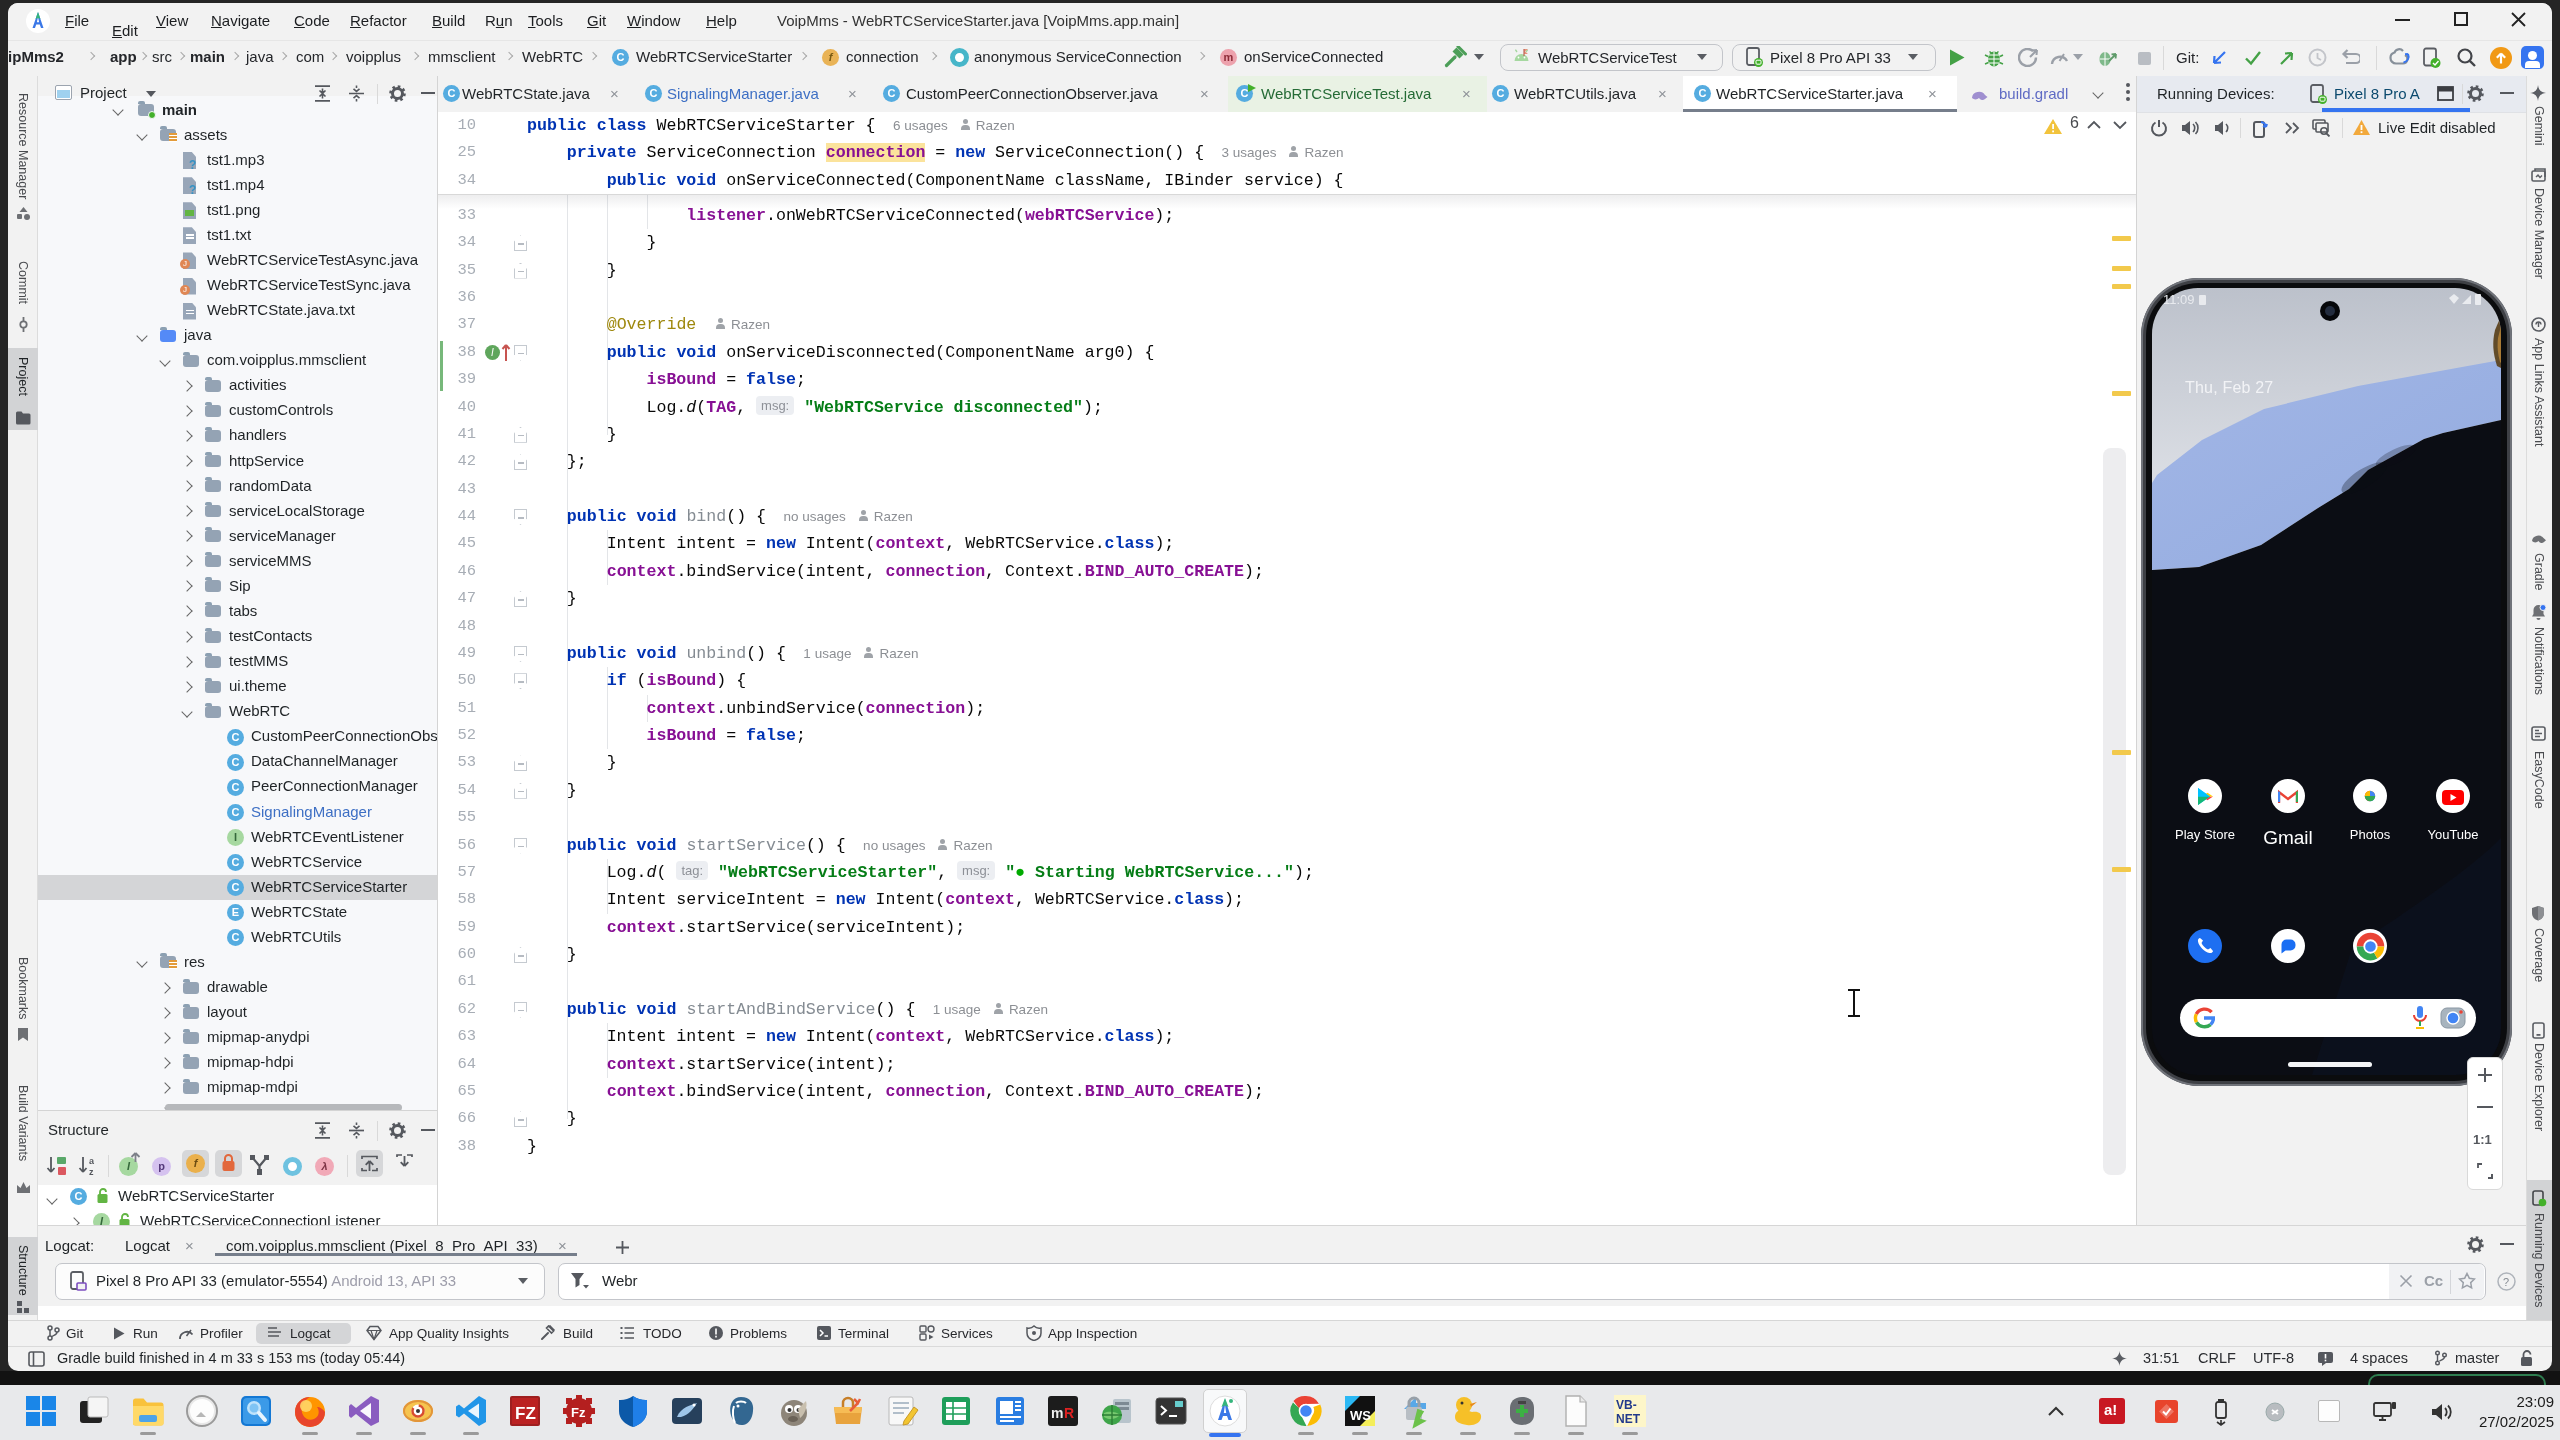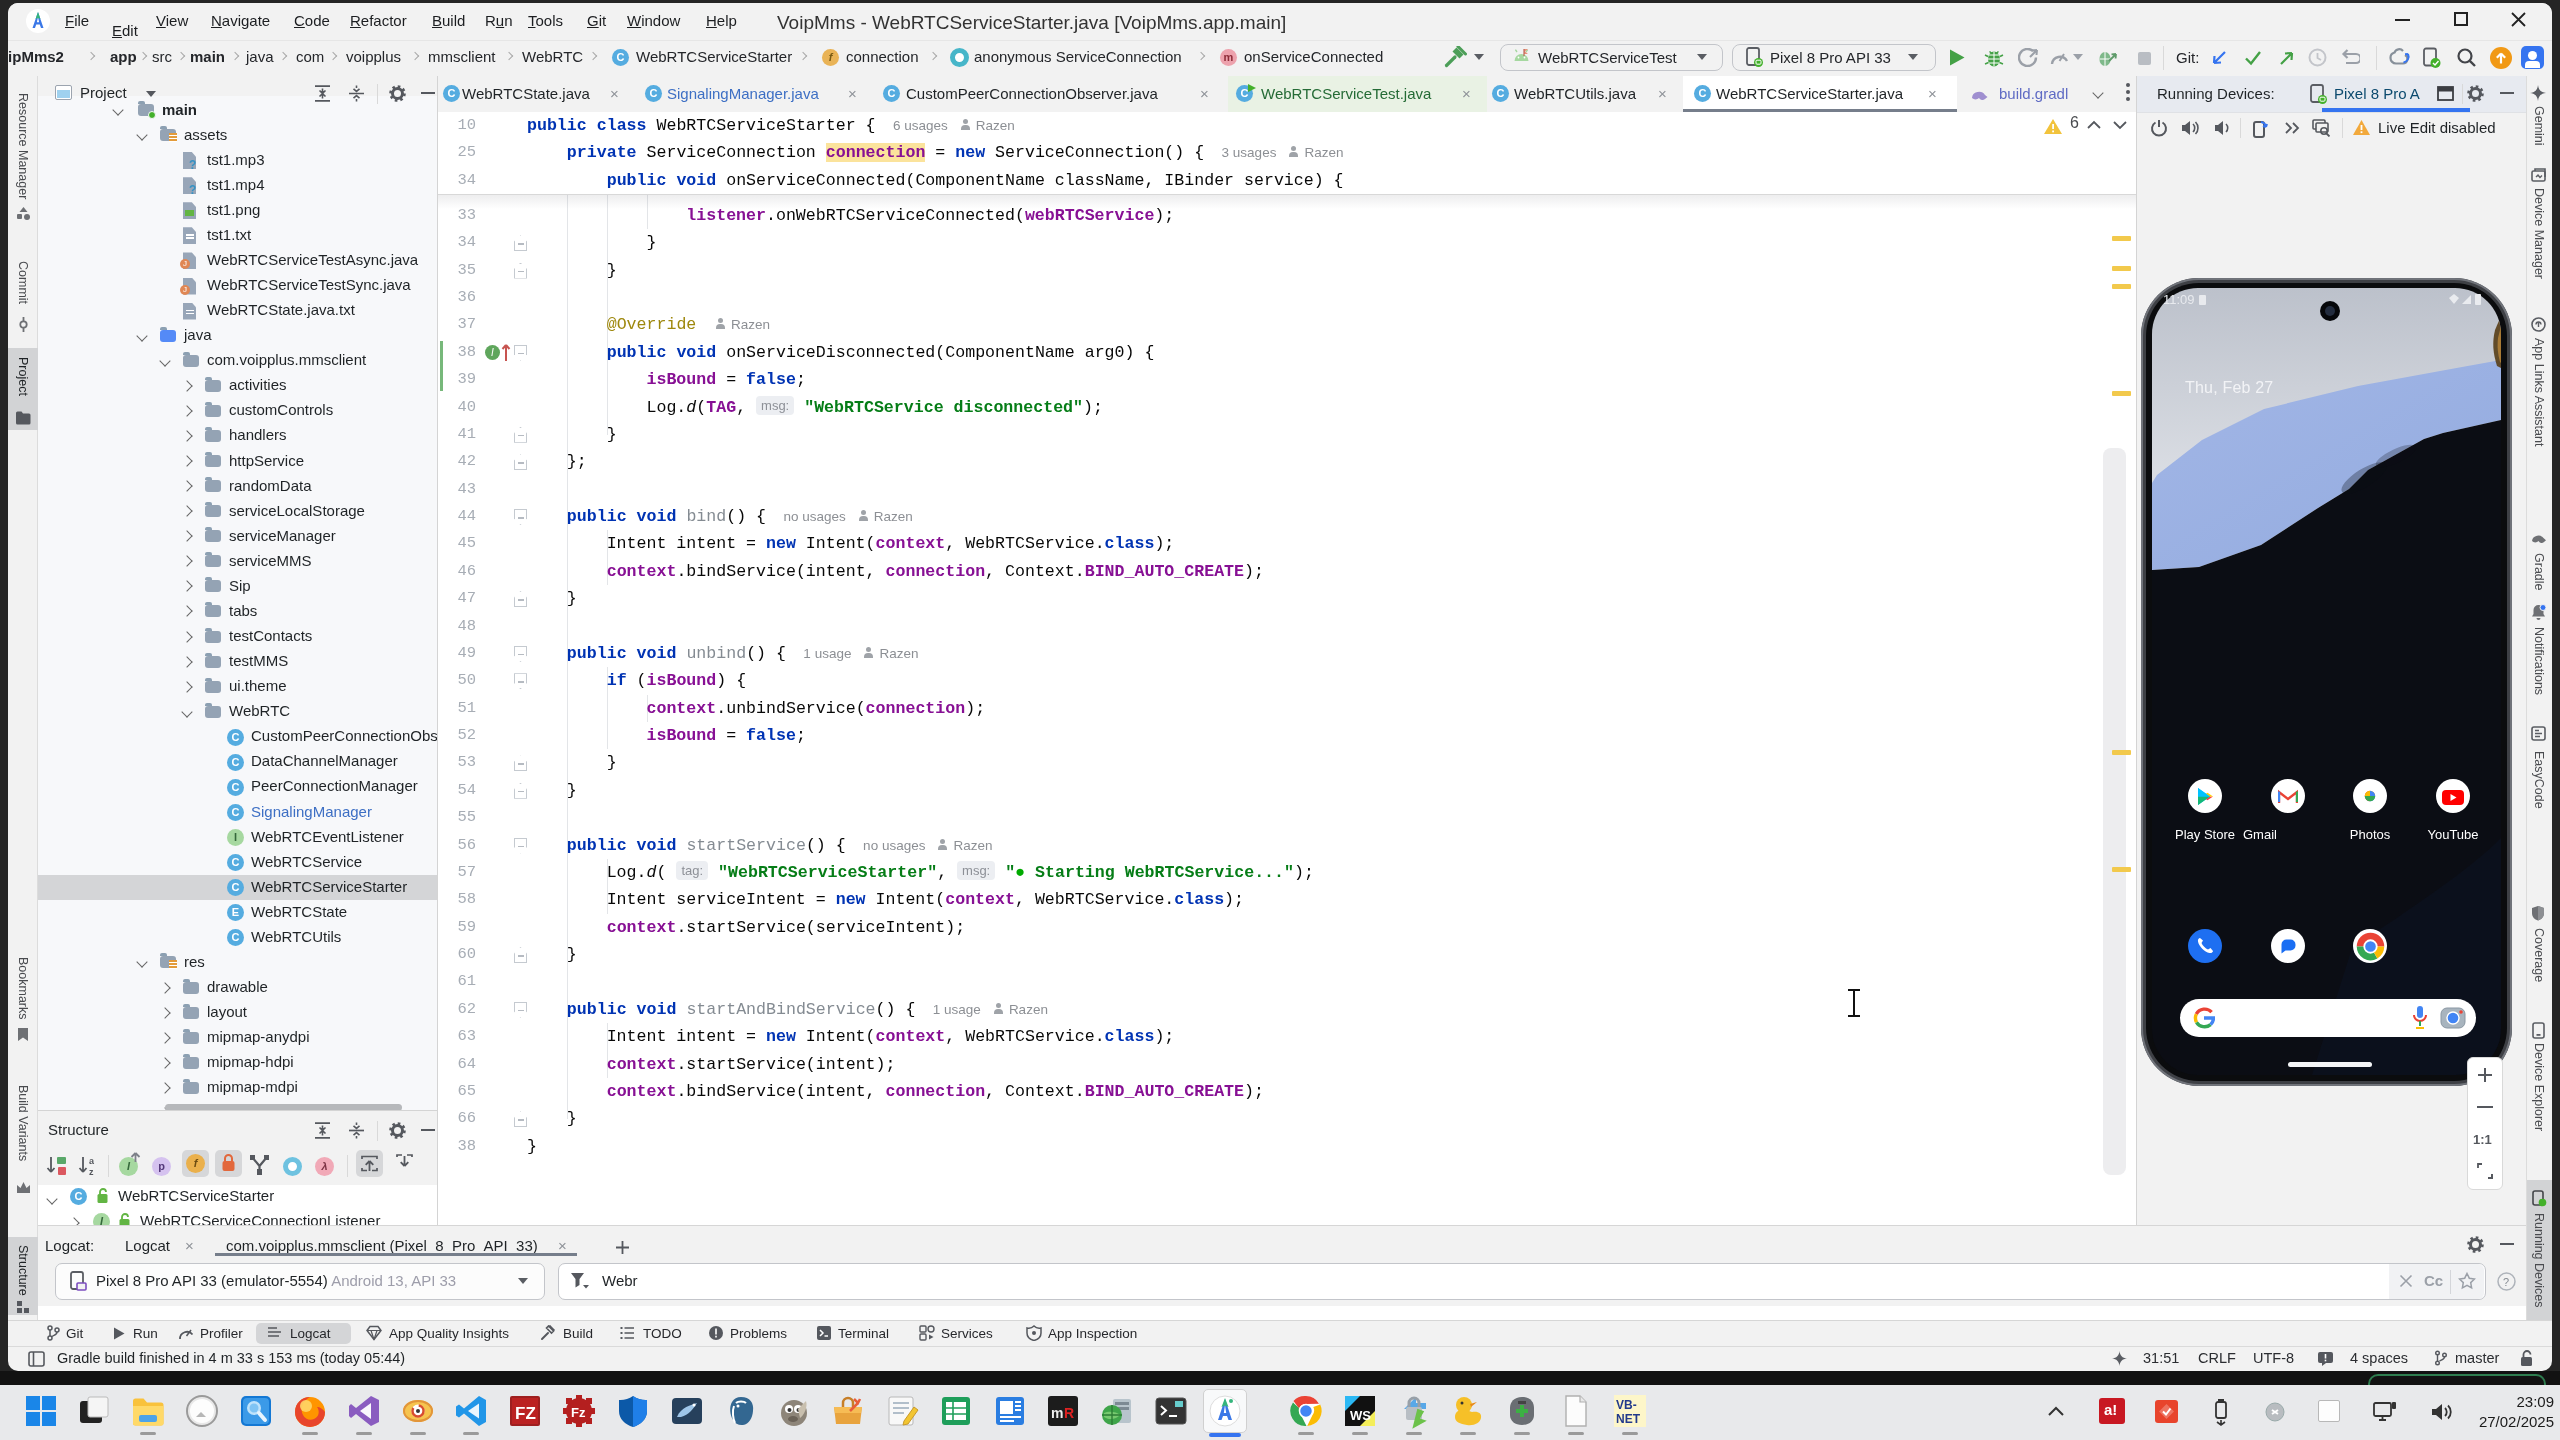--- a/index.html
+++ b/index.html
@@ -64,21 +64,21 @@
 <div class="ab mi" style="left:156px;top:12px"><u>V</u>iew</div>
 <div class="ab mi" style="left:211px;top:12px"><u>N</u>avigate</div>
 <div class="ab mi" style="left:294px;top:12px"><u>C</u>ode</div>
 <div class="ab mi" style="left:350px;top:12px"><u>R</u>efactor</div>
 <div class="ab mi" style="left:432px;top:12px"><u>B</u>uild</div>
 <div class="ab mi" style="left:485px;top:12px">R<u>u</u>n</div>
 <div class="ab mi" style="left:528px;top:12px"><u>T</u>ools</div>
 <div class="ab mi" style="left:587px;top:12px"><u>G</u>it</div>
 <div class="ab mi" style="left:627px;top:12px"><u>W</u>indow</div>
 <div class="ab mi" style="left:706px;top:12px"><u>H</u>elp</div>
-<div class="ab" style="left:777px;top:12px;font-size:19px;color:#333">VoipMms - WebRTCServiceStarter.java [VoipMms.app.main]</div>
+<div class="ab" style="left:777px;top:12px;font-size:15px;color:#333">VoipMms - WebRTCServiceStarter.java [VoipMms.app.main]</div>
 
 <div class="ab" style="left:2395px;top:19px;width:15px;height:2px;background:#222"></div>
 <div class="ab" style="left:2454px;top:12px;width:14px;height:14px;border:2px solid #222"></div>
 <svg class="ab" style="left:2511px;top:12px" width="15" height="15" viewBox="0 0 15 15">
           <path d="M1 1 L14 14 M14 1 L1 14" stroke="#222" stroke-width="1.8"></path>
         </svg>
 
 <div class="hline" style="left:8px;top:40px;width:2544px;background:#e6e6e6"></div>
 <div class="hline" style="left:8px;top:76px;width:2544px;background:#d6d6d6"></div>
 <div id="crumbs" style="position:absolute;left:0;top:0;width:2560px;height:76px;font-size:15px;color:#24262a">
@@ -770,21 +770,21 @@
             <path d="M10 5.25 a4.75 4.75 0 0 0 0 9.5 Z" fill="#ea4335"></path>
             <path d="M5.25 10 a4.75 4.75 0 0 1 9.5 0 Z" fill="#fbbc04"></path>
             <path d="M10 14.75 a4.75 4.75 0 0 0 0 -9.5 Z" fill="#4285f4"></path>
             <path d="M14.75 10 a4.75 4.75 0 0 1 -9.5 0 Z" fill="#34a853"></path>
           </svg>
           <svg class="ab" style="left:2442px;top:790px" width="22" height="15" viewBox="0 0 22 15">
             <rect x="0" y="0" width="22" height="15" rx="4" fill="#ff0000"></rect>
             <path d="M8.5 4 L14.5 7.5 L8.5 11 Z" fill="#fff"></path>
           </svg>
           <div class="ab" style="left:2160px;top:827px;width:90px;text-align:center;font-size:13px;color:#fff">Play Store</div>
-          <div class="ab" style="left:2243px;top:827px;width:90px;font-size:13px;color:#fff">Gmail</div>
+          <div class="ab" style="left:2243px;top:827px;width:90px;text-align:center;font-size:19px;color:#fff">Gmail</div>
           <div class="ab" style="left:2325px;top:827px;width:90px;text-align:center;font-size:13px;color:#fff">Photos</div>
           <div class="ab" style="left:2408px;top:827px;width:90px;text-align:center;font-size:13px;color:#fff">YouTube</div>
           <div class="ab" style="left:2188px;top:929px;width:34px;height:34px;border-radius:50%;background:#1e6ff1"></div>
           <svg class="ab" style="left:2196px;top:937px" width="18" height="18" viewBox="0 0 18 18">
             <path d="M4 1 C 3 1 1.5 2.5 2 4.5 C 3 9.5 8.5 15 13.5 16 C 15.5 16.5 17 15 17 14 L 14.5 11 L 12 12.5 C 9.5 11.5 6.5 8.5 5.5 6 L 7 3.5 Z" fill="#fff"></path>
           </svg>
           <div class="ab" style="left:2271px;top:929px;width:34px;height:34px;border-radius:50%;background:#fff"></div>
           <svg class="ab" style="left:2280px;top:938px" width="17" height="17" viewBox="0 0 17 17">
             <path d="M1.5 15.5 L1.5 6.5 a5 5 0 0 1 5 -5 L10.5 1.5 a5 5 0 0 1 5 5 L15.5 7.5 a5 5 0 0 1 -5 5 L5.5 12.5 Z" fill="#1a6ef3"></path>
           </svg>

